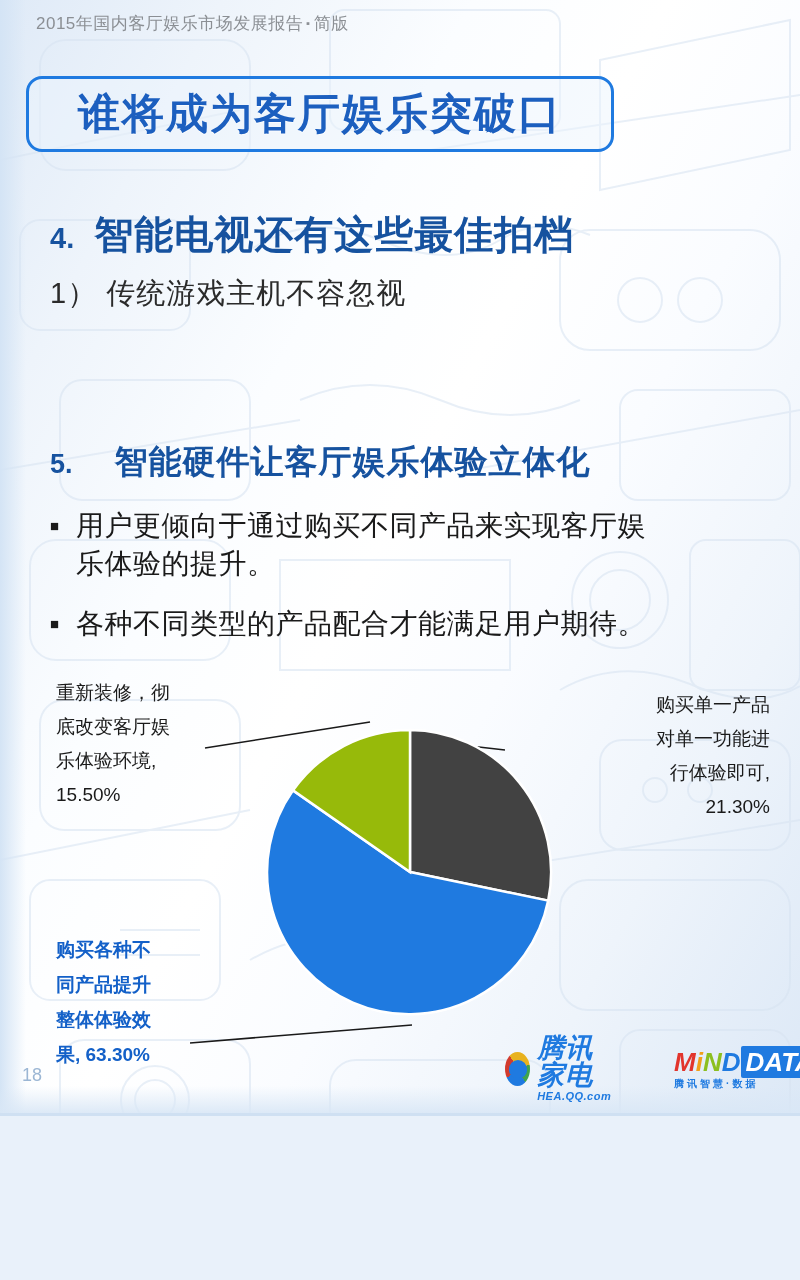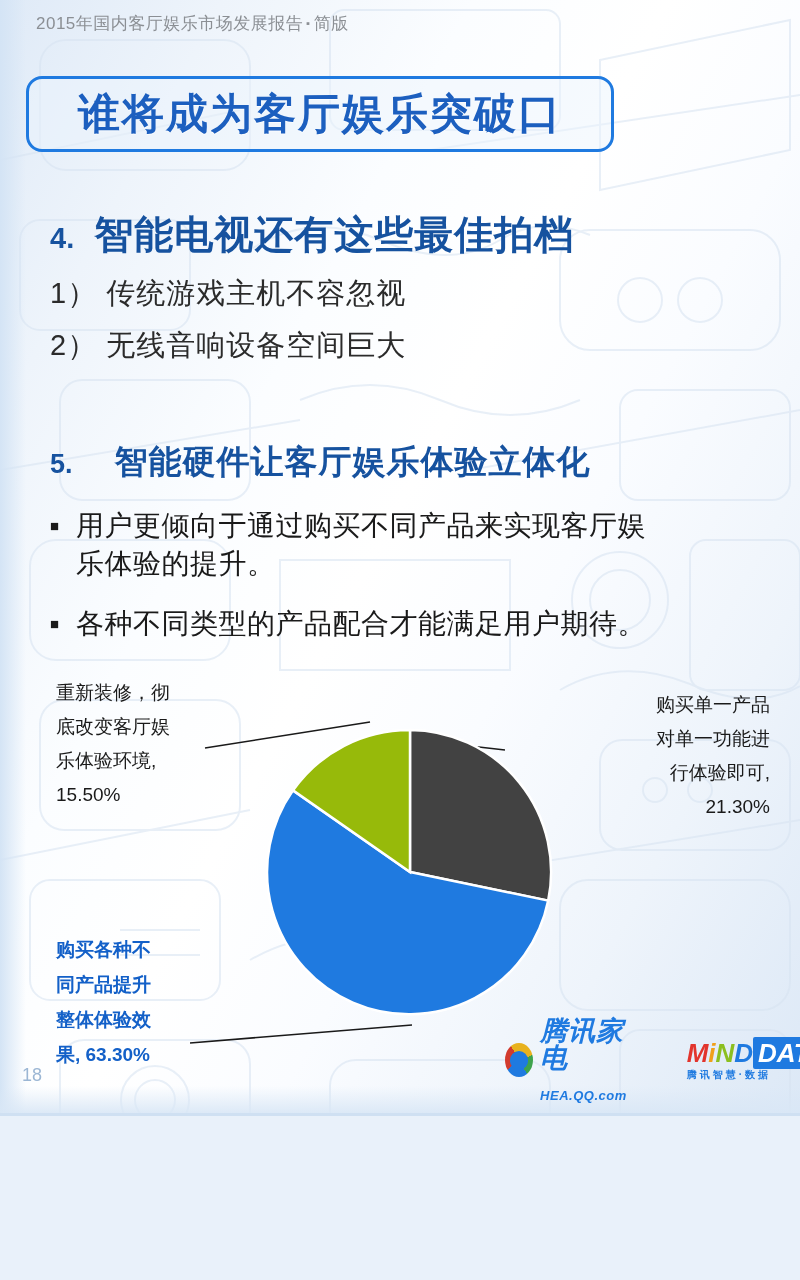--- a/index.html
+++ b/index.html
@@ -85,22 +85,22 @@
   #logos { position:absolute; left:505px; bottom:14px; display:flex; align-items:center; gap:54px; }
   .logo { display:flex; align-items:center; }
 
   .tx-mark { width:34px; height:34px; border-radius:50%;
     background:conic-gradient(#e8b21e 0deg 70deg,#3fa34d 70deg 150deg,#1f7ae0 150deg 230deg,#d23b2e 230deg 330deg,#e8b21e 330deg 360deg);
     display:flex; align-items:center; justify-content:center; margin-right:7px; }
   .tx-mark i { display:block; width:18px; height:18px; border-radius:50% 50% 42% 42%; background:#1f7ae0; }
   .tx-words { line-height:1; }
   .tx-cn { font-size:27px; font-weight:bold; color:#1f7ae0; letter-spacing:1px;
            font-style:italic; display:block; }
-  .tx-en { font-size:13px; font-weight:bold; color:#1f7ae0; letter-spacing:.5px;
-           font-style:italic; display:block; margin-top:17px; }
+  .tx-en { font-size:11px; font-weight:bold; color:#1f7ae0; letter-spacing:.5px;
+           font-style:italic; display:block; margin-top:2px; }
 
   .md-words { line-height:1; }
   .md-top { font-size:26px; font-weight:bold; font-style:italic; letter-spacing:0px; display:block; }
   .md-top .c1{color:#e2342c;} .md-top .c2{color:#f0a01a;} .md-top .c3{color:#8cbf1f;}
   .md-top .c4{color:#1f7ae0;}
   .md-box { background:#1f7ae0; color:#fff; padding:1px 5px; border-radius:2px; }
   .md-sub { display:block; margin-top:4px; font-size:10px; font-weight:bold; color:#1f7ae0; letter-spacing:3px; }
 </style>
 </head>
 <body>
@@ -160,21 +160,20 @@
   <div id="title-box">
     <span id="title-text">谁将成为客厅娱乐突破口</span>
   </div>
 
   <div id="sec4">
     <div class="sec-head">
       <span class="sec-num">4.</span>
       <span class="sec-title">智能电视还有这些最佳拍档</span>
     </div>
     <div class="sub-line">1） 传统游戏主机不容忽视</div>
-    <div class="sub-line">2） 无线音响设备空间巨大</div>
   </div>
 
   <div id="sec5">
     <div class="sec-head">
       <span class="sec-num">5.</span>
       <span class="sec-title">智能硬件让客厅娱乐体验立体化</span>
     </div>
 
     <div class="bullet-row">
       <span class="bullet-mark">■</span>

